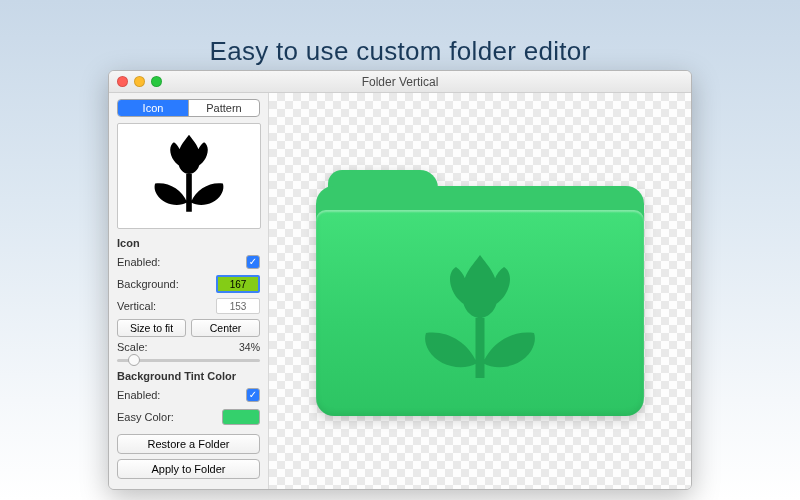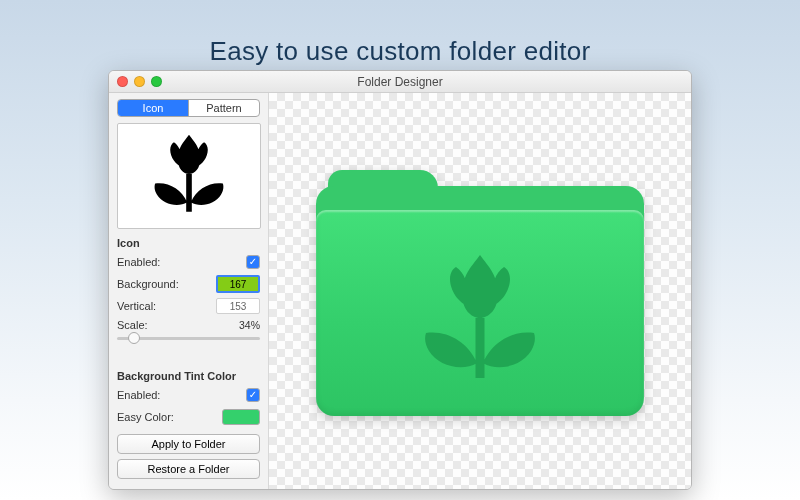--- a/index.html
+++ b/index.html
@@ -166,21 +166,21 @@
 
 <div class="headline">Easy to use custom folder editor</div>
 
 <div class="window">
   <div class="titlebar">
     <div class="traffic">
       <div class="dot red"></div>
       <div class="dot yellow"></div>
       <div class="dot green"></div>
     </div>
-    <div class="wintitle">Folder Designer</div>
+    <div class="wintitle">Folder Vertical</div>
   </div>
 
   <div class="content">
     <div class="sidebar">
 
       <div class="seg">
         <div class="active">Icon</div>
         <div>Pattern</div>
       </div>
 
@@ -203,20 +203,24 @@
         <span class="spacer"></span>
         <input class="numfield focus" value="167" style="">
       </div>
 
       <div class="row">
         <label>Vertical:</label>
         <span class="spacer"></span>
         <input class="numfield ro" value="153" style="">
       </div>
 
+      <div class="btnrow">
+        <button class="mac-btn">Size to fit</button>
+        <button class="mac-btn">Center</button>
+      </div>
 
       <div class="slider-row">
         <label>Scale:</label>
         <span class="spacer"></span>
         <span style="font-size:10.5px;">34%</span>
       </div>
       <div class="slider">
         <div class="thumb"></div>
       </div>
 
@@ -228,22 +232,22 @@
         <span class="chk">✓</span>
       </div>
 
       <div class="row">
         <label>Easy Color:</label>
         <span class="spacer"></span>
         <span class="swatch" style="background:#34d06c"></span>
       </div>
 
       <div class="bottom-btns">
+        <button class="wide-btn">Restore a Folder</button>
         <button class="wide-btn">Apply to Folder</button>
-        <button class="wide-btn">Restore a Folder</button>
       </div>
     </div>
 
     <div class="canvas">
       <div class="folder">
         <div class="tab"></div>
         <div class="back"></div>
         <div class="front"></div>
         <div class="stamp">
           <svg viewBox="0 0 100 100">

